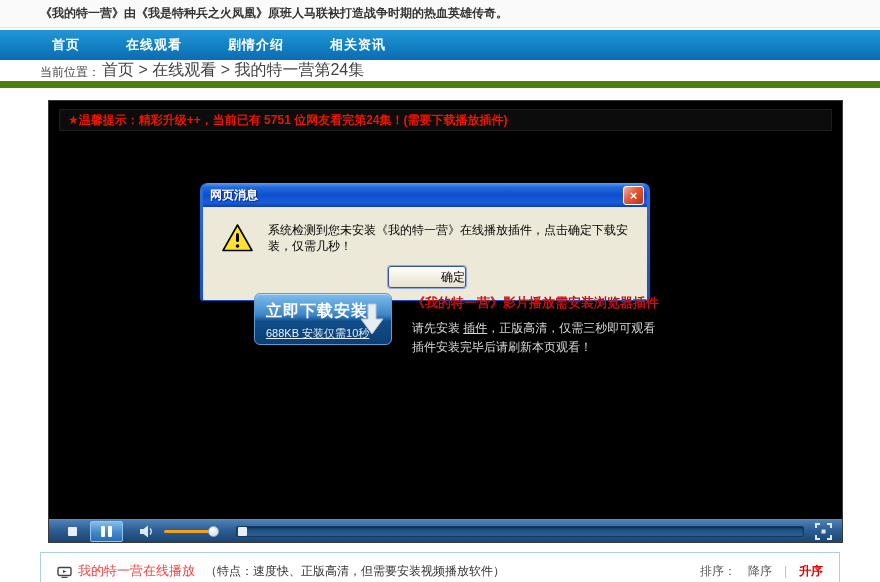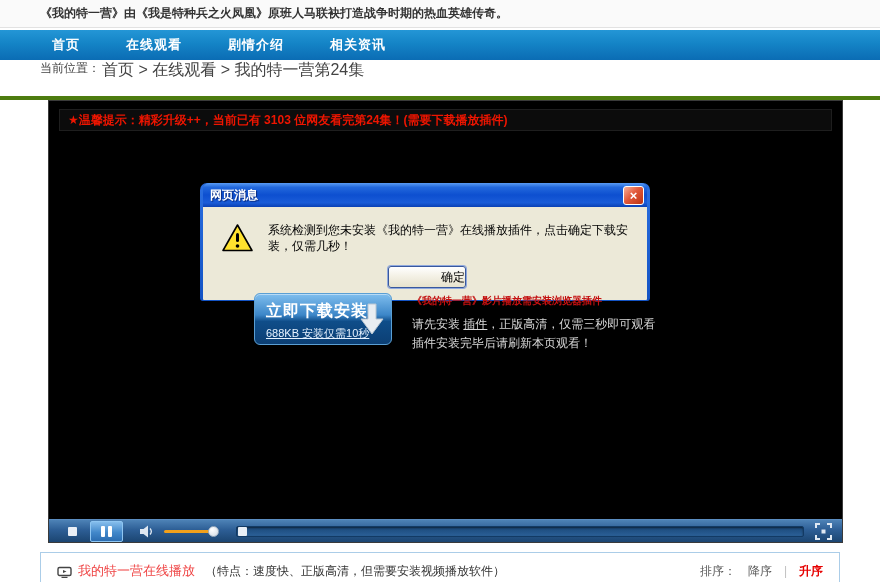--- a/index.html
+++ b/index.html
@@ -15,23 +15,23 @@
   .top-links { margin-left:auto; display:flex; align-items:center; gap:26px; }
   .top-link { display:flex; align-items:center; gap:5px; font-size:12px; color:#555; cursor:pointer; }
 
   
   .navbar { position:absolute; left:0; top:30px; width:880px; height:30px;
     background:linear-gradient(180deg,#2496d6 0%,#1484c6 45%,#0b6cb4 100%);
     display:flex; align-items:center; padding-left:52px; gap:46px; }
   .nav-item { color:#fff; font-size:13px; font-weight:bold; letter-spacing:1px; cursor:pointer; }
 
   
-  .crumbbar { position:absolute; left:0; top:60px; width:880px; height:40px;
-    display:flex; align-items:flex-start; padding-left:40px;
-    border-bottom:4px solid #4d7c0f; background:#fff; }
+  .crumbbar { position:absolute; left:0; top:60px; width:880px; height:28px;
+    display:flex; align-items:flex-end; padding-left:40px;
+    border-bottom:7px solid #4d7c0f; background:#fff; }
   .crumb-prefix { font-size:12px; color:#444; }
   .crumb-path { font-size:16px; color:#444; margin-left:2px; }
 
   
   .player { position:absolute; left:48px; top:100px; width:795px; height:443px;
     background:#000; border:1px solid #3a3a3a; }
   .notice { position:absolute; left:10px; right:10px; top:8px; height:22px;
     background:#0c0c0c; border:1px solid #1e1e1e;
     display:flex; align-items:center; padding-left:8px; }
   .notice span { color:#ee1500; font-size:12px; font-weight:bold; }
@@ -61,21 +61,21 @@
   
   .dl-row { position:absolute; left:205px; top:192px; display:flex; align-items:flex-start; gap:20px; }
   .dl-btn { position:relative; width:138px; height:52px; border-radius:6px; cursor:pointer;
     background:linear-gradient(180deg,#7fbeee 0%,#3c86c8 42%,#0f4d89 55%,#0c3f74 100%);
     border:1px solid #5a9fd4; box-shadow:inset 0 1px 0 rgba(255,255,255,.45);
     padding:7px 34px 0 11px; }
   .dl-line1 { color:#fff; font-size:16px; font-weight:bold; letter-spacing:1px; white-space:nowrap; }
   .dl-line2 { color:#e6f2ff; font-size:11px; text-decoration:underline; margin-top:4px; white-space:nowrap; }
   .dl-arrow { position:absolute; right:7px; top:9px; }
   .dl-text { padding-top:1px; }
-  .dl-headline { color:#c41010; font-size:10px; font-weight:bold; margin-bottom:7px; }
+  .dl-headline { color:#c41010; font-size:13px; font-weight:bold; margin-bottom:7px; }
   .dl-p { color:#d8d8d8; font-size:12px; line-height:19px; }
   .dl-link { color:#d8d8d8; text-decoration:underline; cursor:pointer; }
 
   
   .controls { position:absolute; left:0; right:0; bottom:0; height:23px;
     background:linear-gradient(180deg,#4d82b6 0%,#2d5e95 45%,#1b4571 100%);
     border-top:1px solid #5a8cc0; display:flex; align-items:center; padding:0 10px; }
   .ctl-stop { width:26px; height:17px; display:flex; align-items:center; justify-content:center; cursor:pointer; }
   .ctl-stop .sq { width:9px; height:9px; background:#e9eff6; border-radius:1px; }
   .ctl-pause { width:33px; height:21px; margin-left:5px; border-radius:2px; cursor:pointer;
@@ -123,21 +123,21 @@
   </div>
 
   <div class="crumbbar">
     <span class="crumb-prefix">当前位置：</span>
     <span class="crumb-path">首页 &gt; 在线观看 &gt; 我的特一营第24集</span>
   </div>
 
   <div class="player">
 
     <div class="notice">
-      <span>★温馨提示：精彩升级++，当前已有 3103 位网友看完第24集！(需要下载播放插件)</span>
+      <span>★温馨提示：精彩升级++，当前已有 5751 位网友看完第24集！(需要下载播放插件)</span>
     </div>
 
     <div class="xp-window">
       <div class="xp-title">
         <span class="xp-title-text">网页消息</span>
         <span class="xp-close">×</span>
       </div>
       <div class="xp-body">
         <div class="xp-msg-row">
           <span style="display:flex;">

